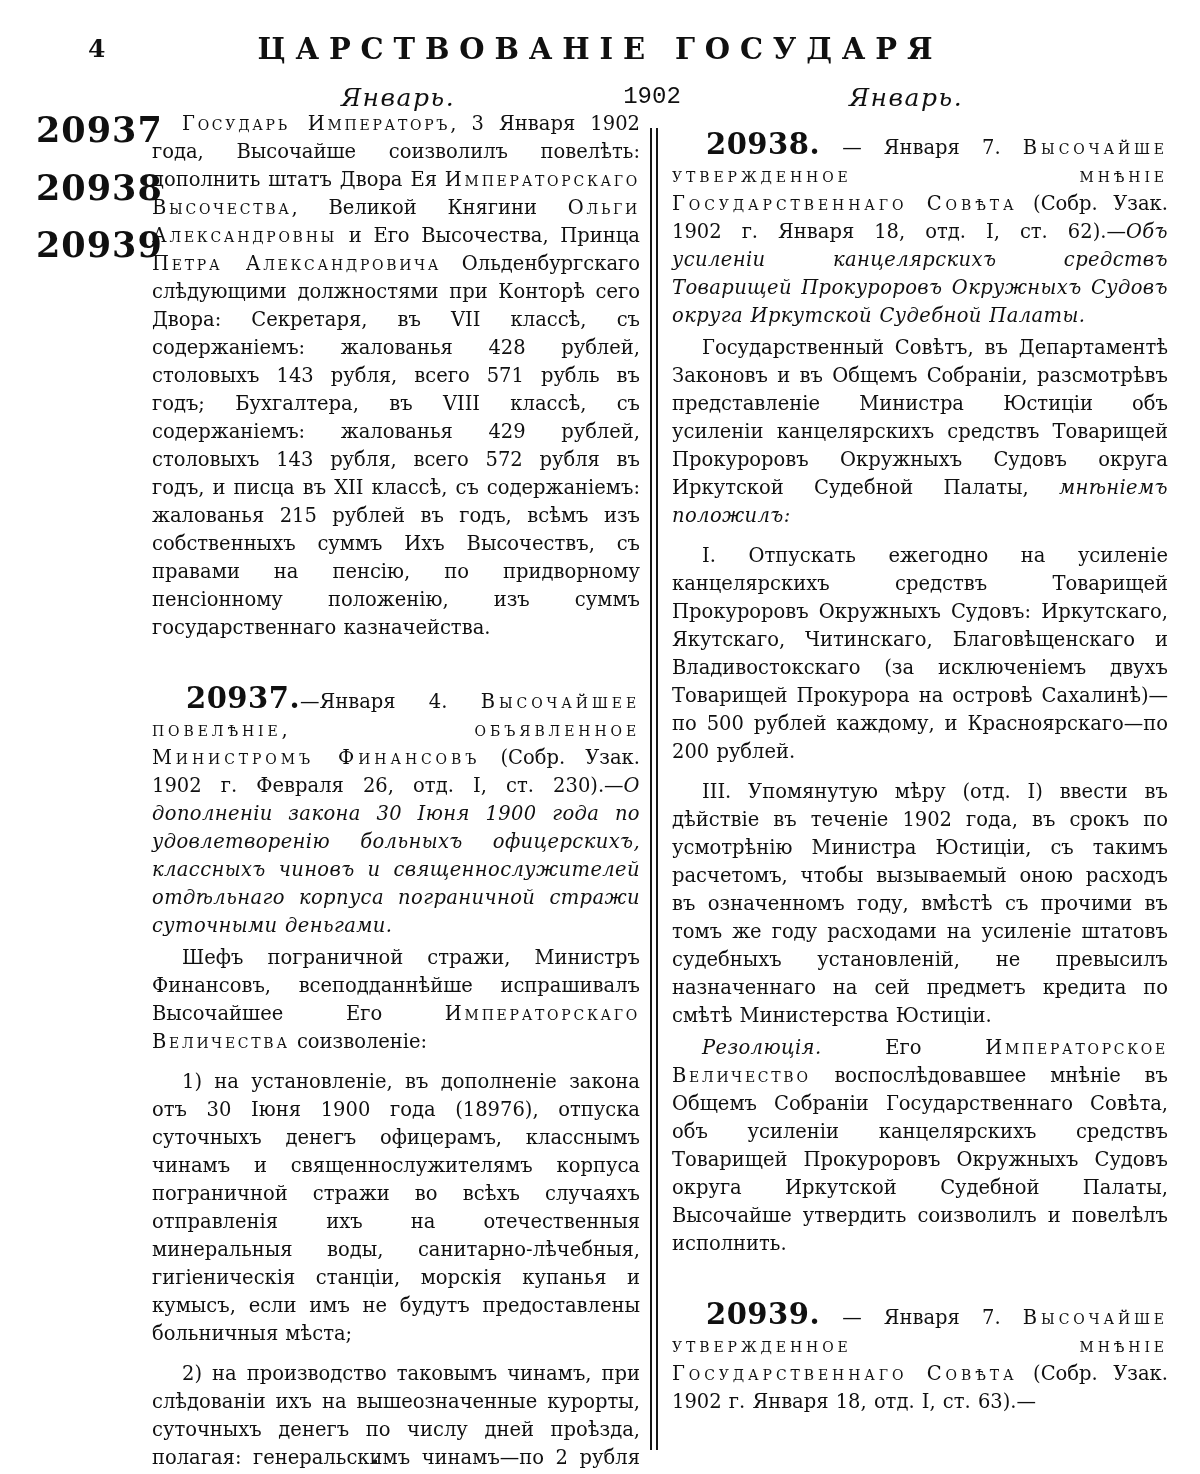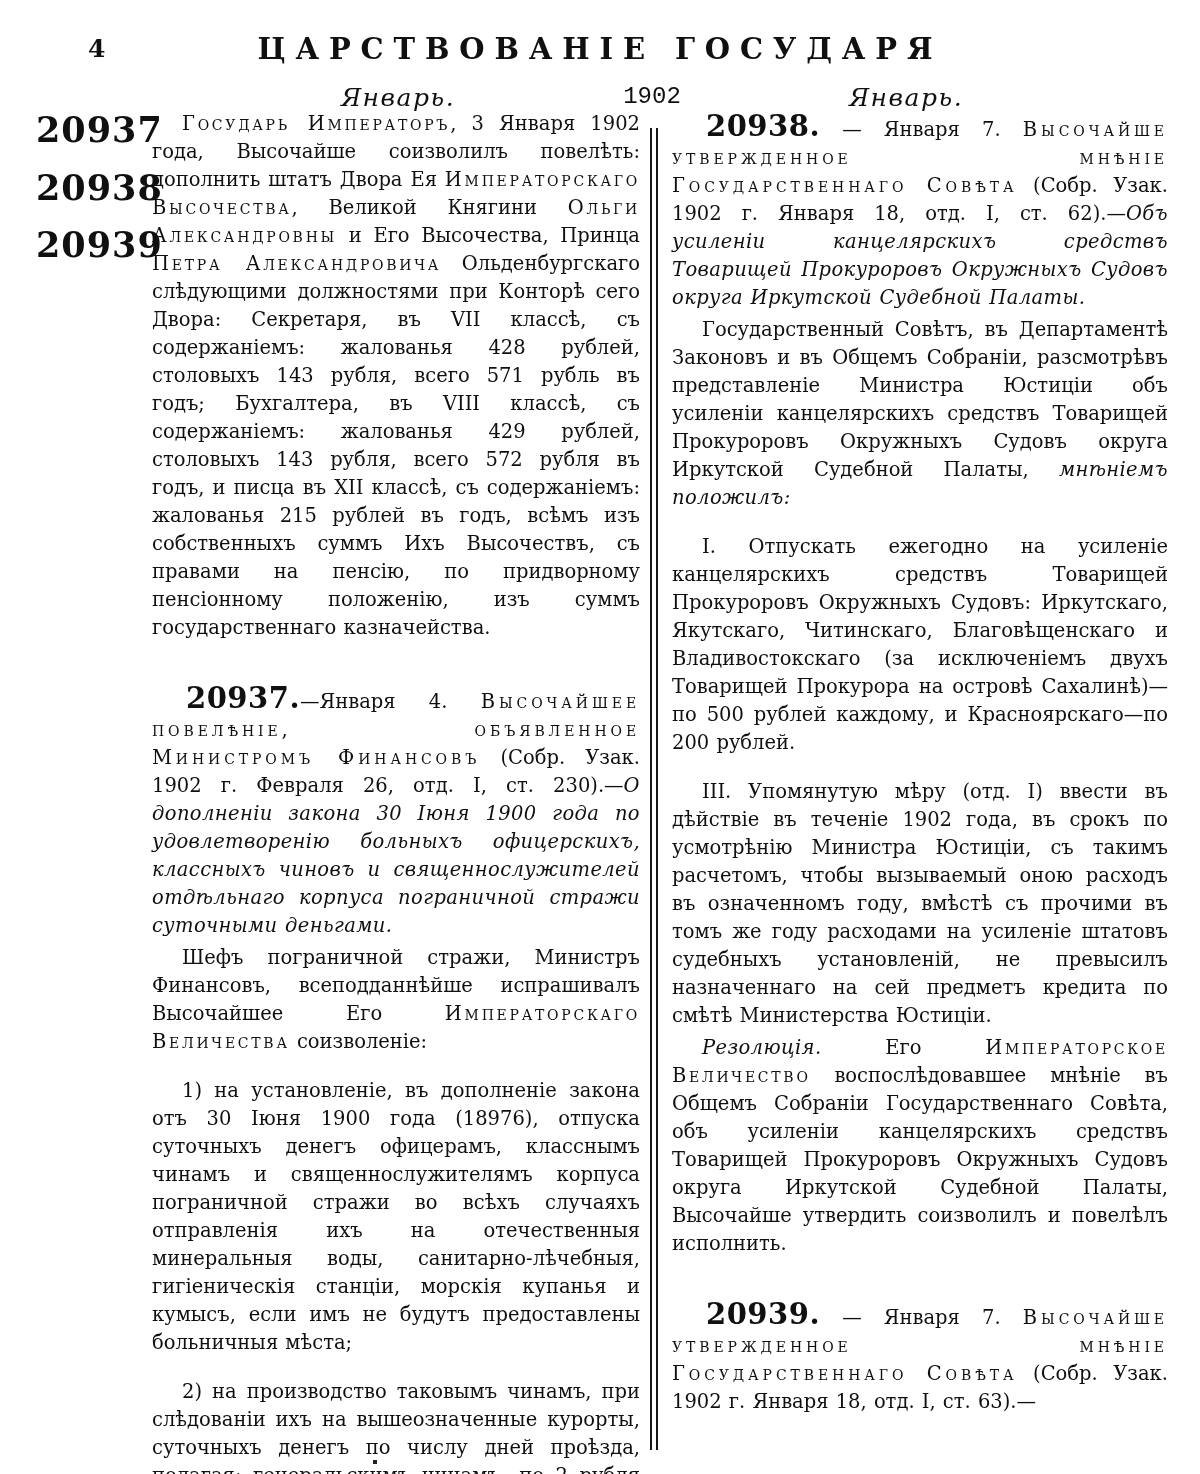--- a/index.html
+++ b/index.html
@@ -54,23 +54,23 @@
   .col-right{width:496px;}
 
   .para{
     margin:0;
     font-size:19.5px;line-height:28px;
     text-align:justify;
     text-indent:30px;
     word-spacing:0.05em;
   }
   .t-heading{margin-top:42px;text-indent:34px;}
-  .col .t-heading:first-child{margin-top:2px;}
+  .col .t-heading:first-child{margin-top:20px;}
   .t-body{margin-top:4px;}
-  .t-item{margin-top:21px;}
+  .t-item{margin-top:12px;}
   .t-intro{margin-top:0;}
 
   
   .r-n{}
   .r-sc{font-variant:small-caps;letter-spacing:0.14em;}
   .t-heading .r-sc{letter-spacing:0.2em;}
   .r-i{font-style:italic;letter-spacing:0.02em;}
   .r-num{font-weight:bold;font-size:29px;letter-spacing:0.5px;}
 
   .ink-speck{

